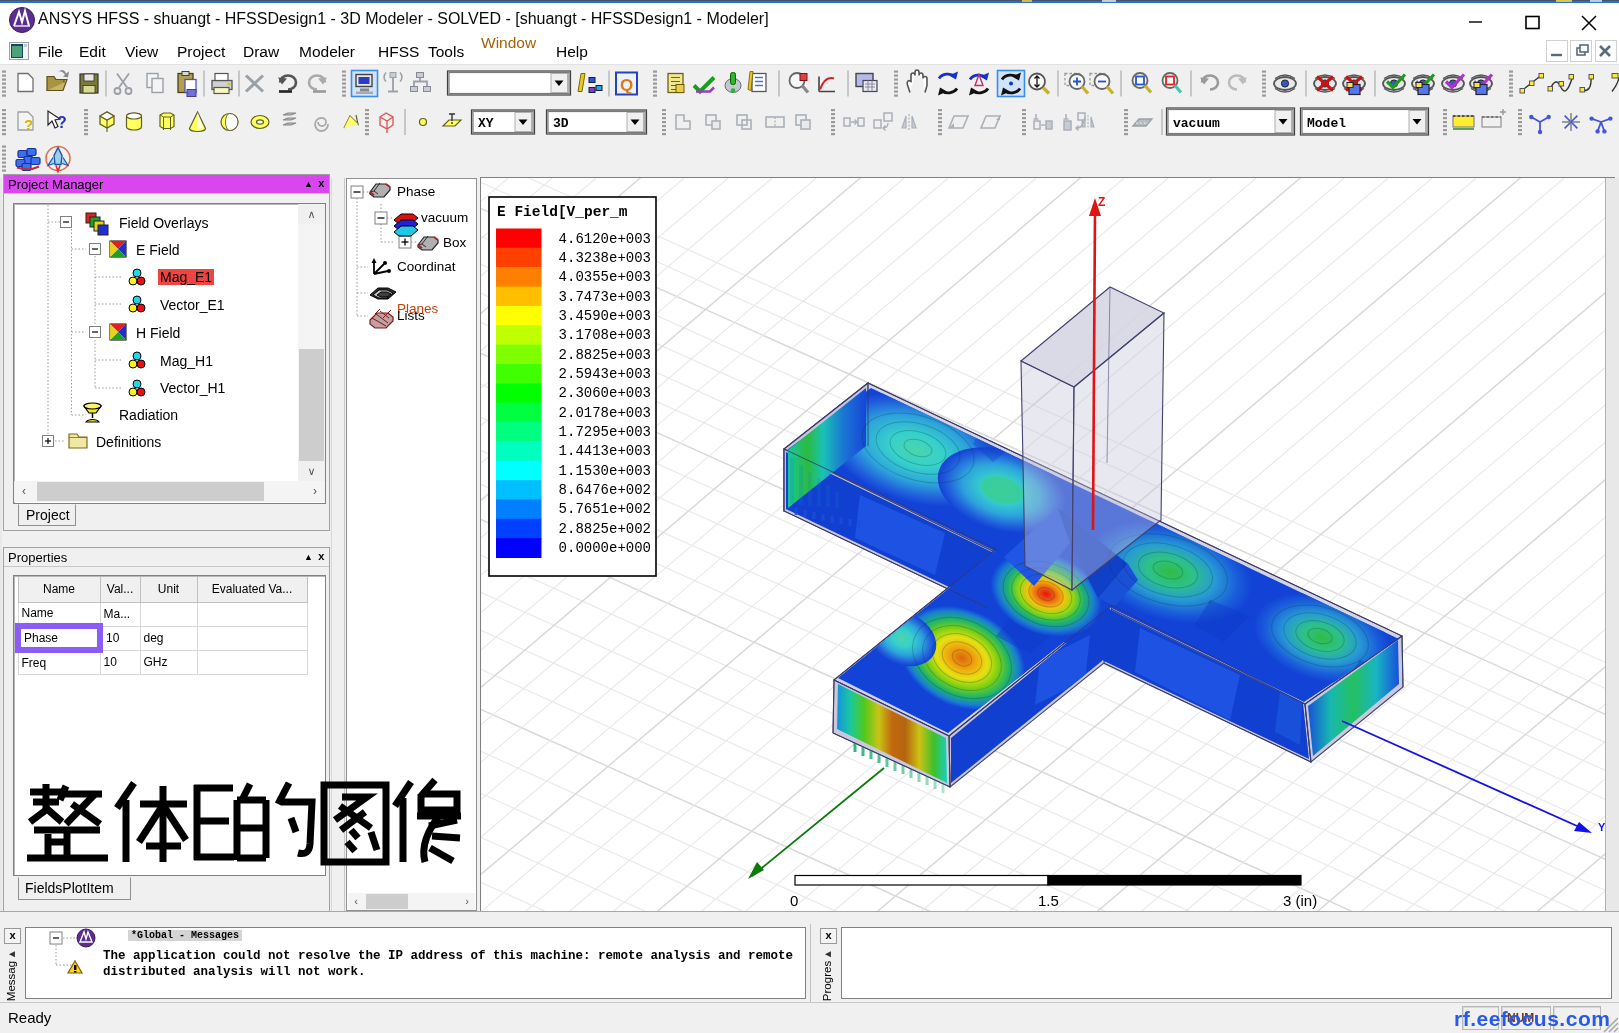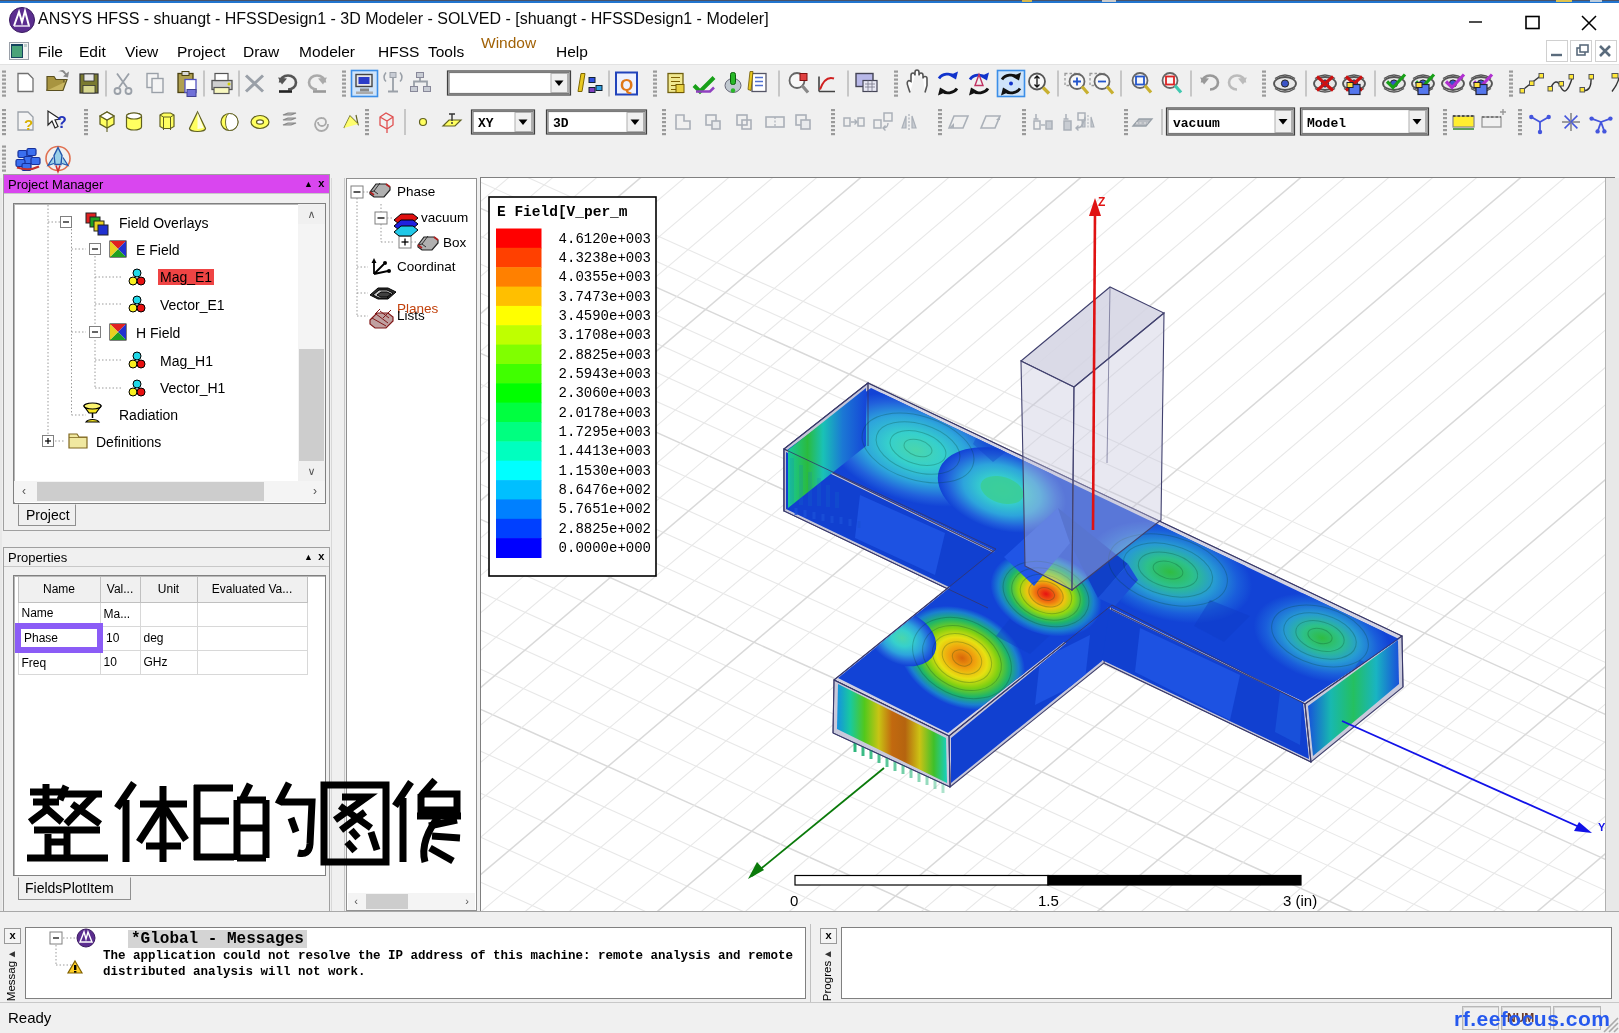--- a/index.html
+++ b/index.html
@@ -965,21 +965,21 @@
 <line x1="31" y1="18" x2="31" y2="38" stroke="#9a9a9a" stroke-dasharray="1.5 2"></line>
 <line x1="31" y1="38" x2="48" y2="38" stroke="#9a9a9a" stroke-dasharray="1.5 2"></line>
 <rect x="25" y="5" width="12" height="12" fill="#fff" stroke="#808080"></rect>
 <line x1="28" y1="11" x2="34" y2="11" stroke="#000" stroke-width="1.2"></line>
 <circle cx="61" cy="11" r="9" fill="#5b2d8f" stroke="#3a1a60"></circle>
 <path d="M55 15 L59 5 L61 12 L63 5 L67 15 Z" fill="none" stroke="#fff" stroke-width="1.4"></path>
 <path d="M50 34 l7 12 h-14 z" fill="#ffd028" stroke="#806000" stroke-width="1.2"></path>
 <rect x="49" y="38" width="2.4" height="5" fill="#000"></rect>
     <rect x="49" y="44" width="2.4" height="1.6" fill="#000"></rect>
 </svg>
-<div class="abs mono" style="left:128px;top:930px;font-size:16px;font-weight:bold;background:#d4d4d4;padding:0 3px">*Global - Messages</div>
+<div class="abs mono" style="left:128px;top:930px;font-size:10px;font-weight:bold;background:#d4d4d4;padding:0 3px">*Global - Messages</div>
 <div class="abs mono" style="left:103px;top:949px;font-size:12.5px;font-weight:bold;color:#000">The application could not resolve the IP address of this machine: remote analysis and remote</div>
 <div class="abs mono" style="left:103px;top:965px;font-size:12.5px;font-weight:bold;color:#000">distributed analysis will not work.</div>
 <div class="abs" style="left:810px;top:924px;width:8px;height:78px;background:#f0f0f0;border-left:1px solid #c0c0c0"></div>
 <div class="abs mono" style="left:820px;top:928px;width:17px;height:16px;border:1px solid #999;background:#f4f4f4;font-size:11px;font-weight:bold;text-align:center;line-height:15px">x</div>
 <div class="abs" style="left:823px;top:948px;font-size:10px;color:#333">◄</div>
 <div class="abs" style="left:797px;top:975px;font-size:11.5px;color:#000;transform:rotate(-90deg);transform-origin:center;width:60px;text-align:center">Progres</div>
 <div class="abs" style="left:841px;top:927px;width:771px;height:72px;background:#fff;border:1px solid #808080"></div>
 <div class="abs" style="left:0;top:1002px;width:1619px;height:31px;background:#f0f0f0;border-top:1px solid #c8c8c8"></div>
 <div class="abs" style="left:8px;top:1009px;font-size:15px;color:#000">Ready</div>
 <div class="abs" style="left:1462px;top:1006px;width:37px;height:24px;background:#f0f0f0;border:1px solid #b8b8b8;box-shadow:inset 1px 1px 0 #d8d8d8"></div>

